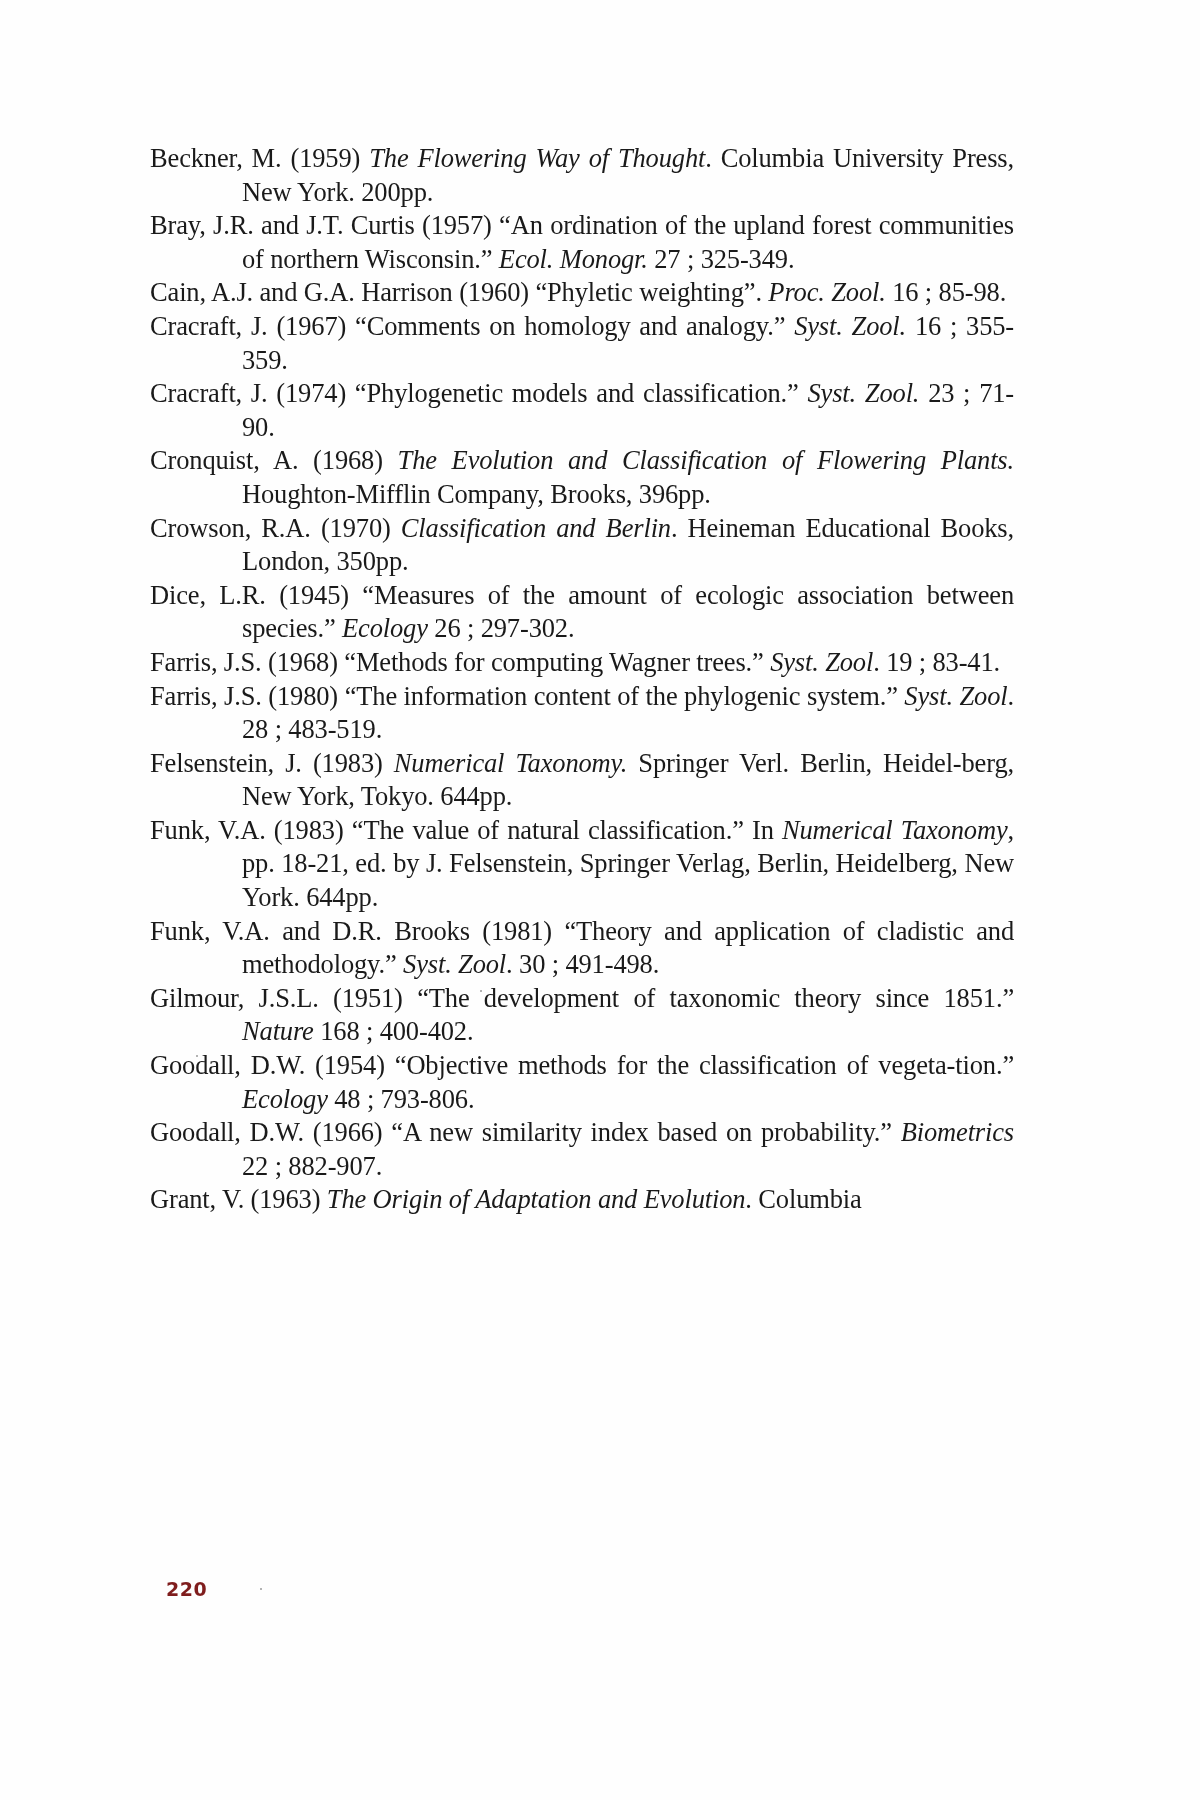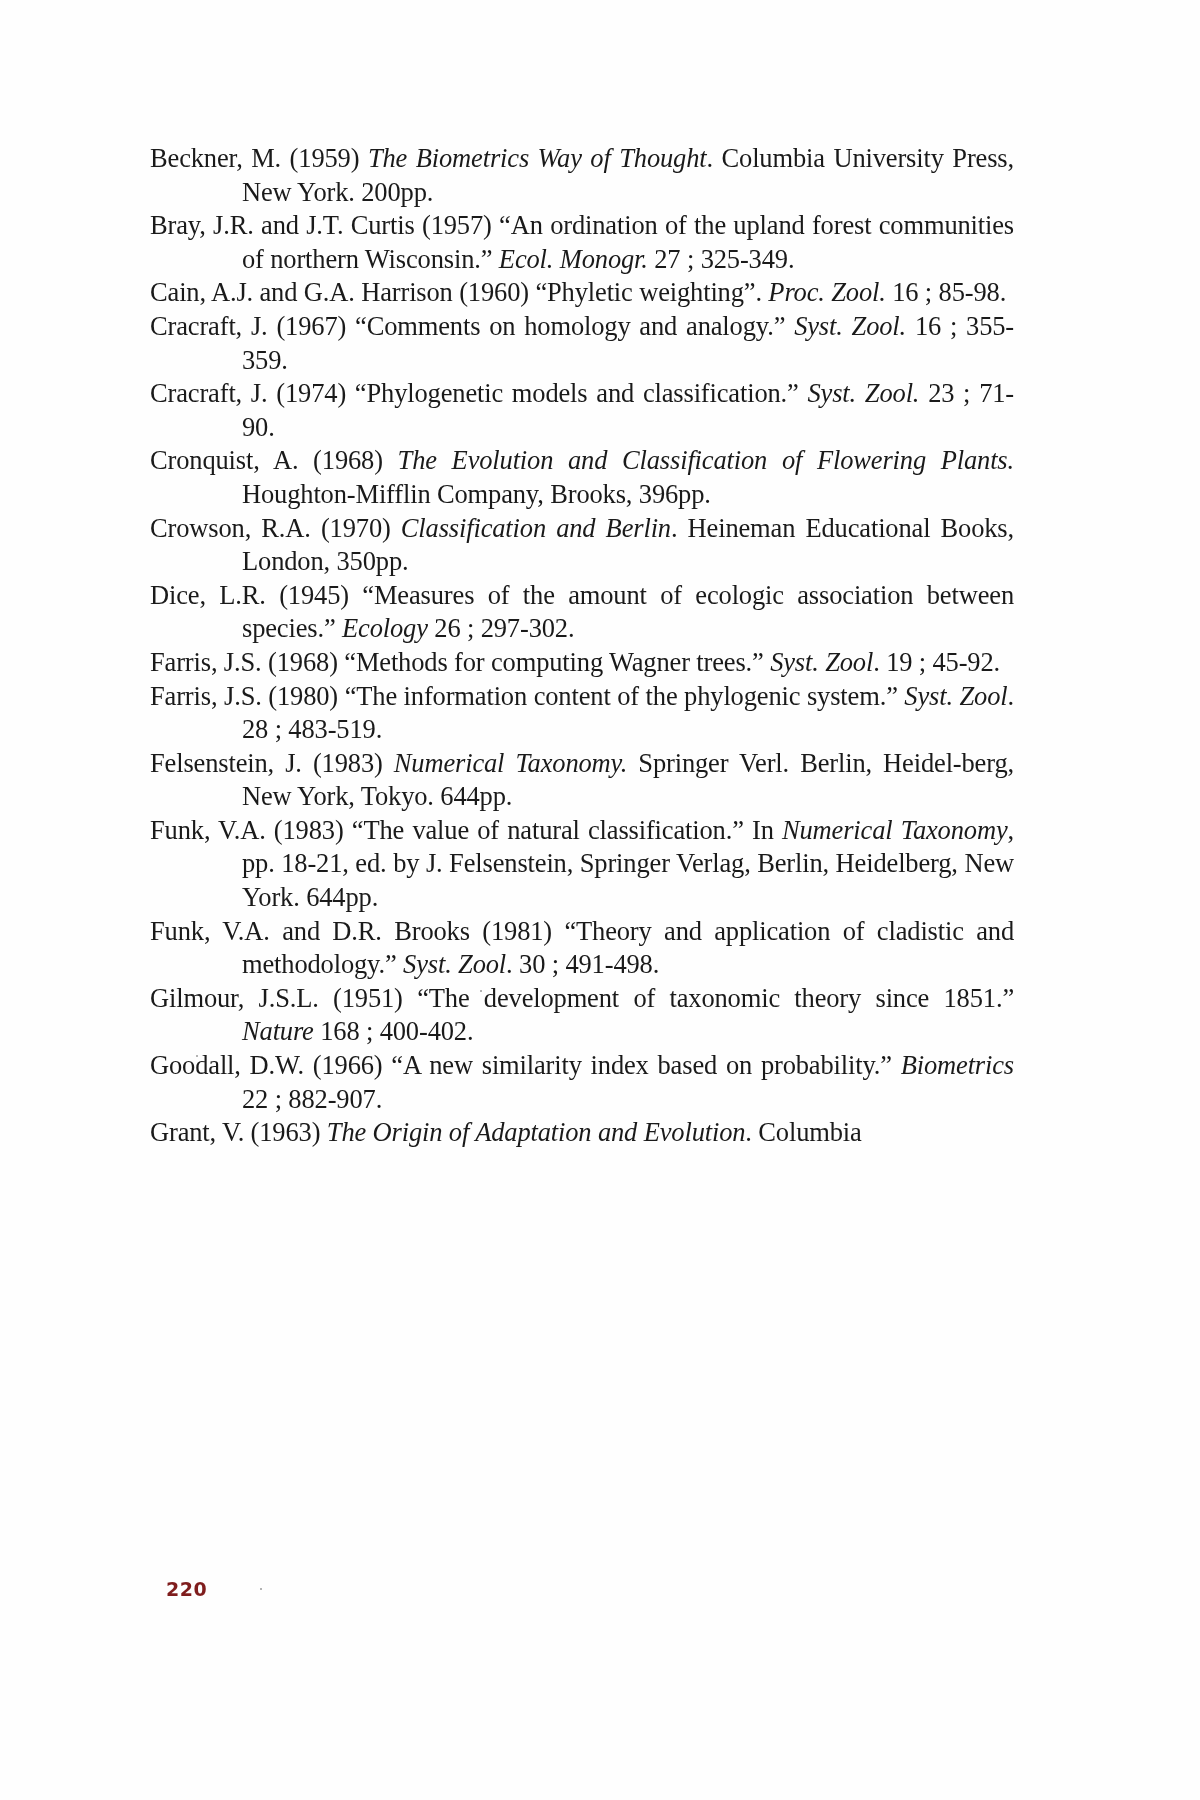--- a/index.html
+++ b/index.html
@@ -52,34 +52,35 @@
       width: 2px; height: 2px;
       border-radius: 50%;
       background: #9a9a9a;
     }
   </style>
 </head>
 <body>
 
 <div class="page">
   <div class="references" id="ref-list">
-      <p class="ref"><span>Beckner, M. (1959) </span><i>The Biometrics Way of Thought</i><span>. Columbia University Press, New York. 200pp.</span></p>
+      <p class="ref"><span>Beckner, M. (1959) </span><i>The Flowering Way of Thought</i><span>. Columbia University Press, New York. 200pp.</span></p>
       <p class="ref"><span>Bray, J.R. and J.T. Curtis (1957) “An ordination of the upland forest communities of northern Wisconsin.” </span><i>Ecol. Monogr.</i><span> 27 ; 325-349.</span></p>
       <p class="ref"><span>Cain, A.J. and G.A. Harrison (1960) “Phyletic weighting”. </span><i>Proc. Zool.</i><span> 16 ; 85-98.</span></p>
       <p class="ref"><span>Cracraft, J. (1967) “Comments on homology and analogy.” </span><i>Syst. Zool.</i><span> 16 ; 355-359.</span></p>
       <p class="ref"><span>Cracraft, J. (1974) “Phylogenetic models and classification.” </span><i>Syst. Zool.</i><span> 23 ; 71-90.</span></p>
       <p class="ref"><span>Cronquist, A. (1968) </span><i>The Evolution and Classification of Flowering Plants.</i><span> Houghton-Mifflin Company, Brooks, 396pp.</span></p>
       <p class="ref"><span>Crowson, R.A. (1970) </span><i>Classification and Berlin</i><span>. Heineman Educational Books, London, 350pp.</span></p>
       <p class="ref"><span>Dice, L.R. (1945) “Measures of the amount of ecologic association between species.” </span><i>Ecology</i><span> 26 ; 297-302.</span></p>
-      <p class="ref"><span>Farris, J.S. (1968) “Methods for computing Wagner trees.” </span><i>Syst. Zool</i><span>. 19 ; 45-92.</span></p>
+      <p class="ref"><span>Farris, J.S. (1968) “Methods for computing Wagner trees.” </span><i>Syst. Zool</i><span>. 19 ; 83-41.</span></p>
       <p class="ref"><span>Farris, J.S. (1980) “The information content of the phylogenic system.” </span><i>Syst. Zool</i><span>. 28 ; 483-519.</span></p>
       <p class="ref"><span>Felsenstein, J. (1983) </span><i>Numerical Taxonomy.</i><span> Springer Verl. Berlin, Heidel-berg, New York, Tokyo. 644pp.</span></p>
       <p class="ref"><span>Funk, V.A. (1983) “The value of natural classification.” In </span><i>Numerical Taxonomy</i><span>, pp. 18-21, ed. by J. Felsenstein, Springer Verlag, Berlin, Heidelberg, New York. 644pp.</span></p>
       <p class="ref"><span>Funk, V.A. and D.R. Brooks (1981) “Theory and application of cladistic and methodology.” </span><i>Syst. Zool</i><span>. 30 ; 491-498.</span></p>
       <p class="ref"><span>Gilmour, J.S.L. (1951) “The development of taxonomic theory since 1851.” </span><i>Nature</i><span> 168 ; 400-402.</span></p>
+      <p class="ref"><span>Goodall, D.W. (1954) “Objective methods for the classification of vegeta-tion.” </span><i>Ecology</i><span> 48 ; 793-806.</span></p>
       <p class="ref"><span>Goodall, D.W. (1966) “A new similarity index based on probability.” </span><i>Biometrics</i><span> 22 ; 882-907.</span></p>
       <p class="ref"><span>Grant, V. (1963) </span><i>The Origin of Adaptation and Evolution</i><span>. Columbia</span></p>
     </div>
   <div class="page-number">220</div>
   <div class="speck" style="left:196px; top:1055px;"></div>
   <div class="speck" style="left:480px; top:990px;"></div>
   <div class="speck" style="left:260px; top:1588px;"></div>
 </div>
 
 </body></html>

